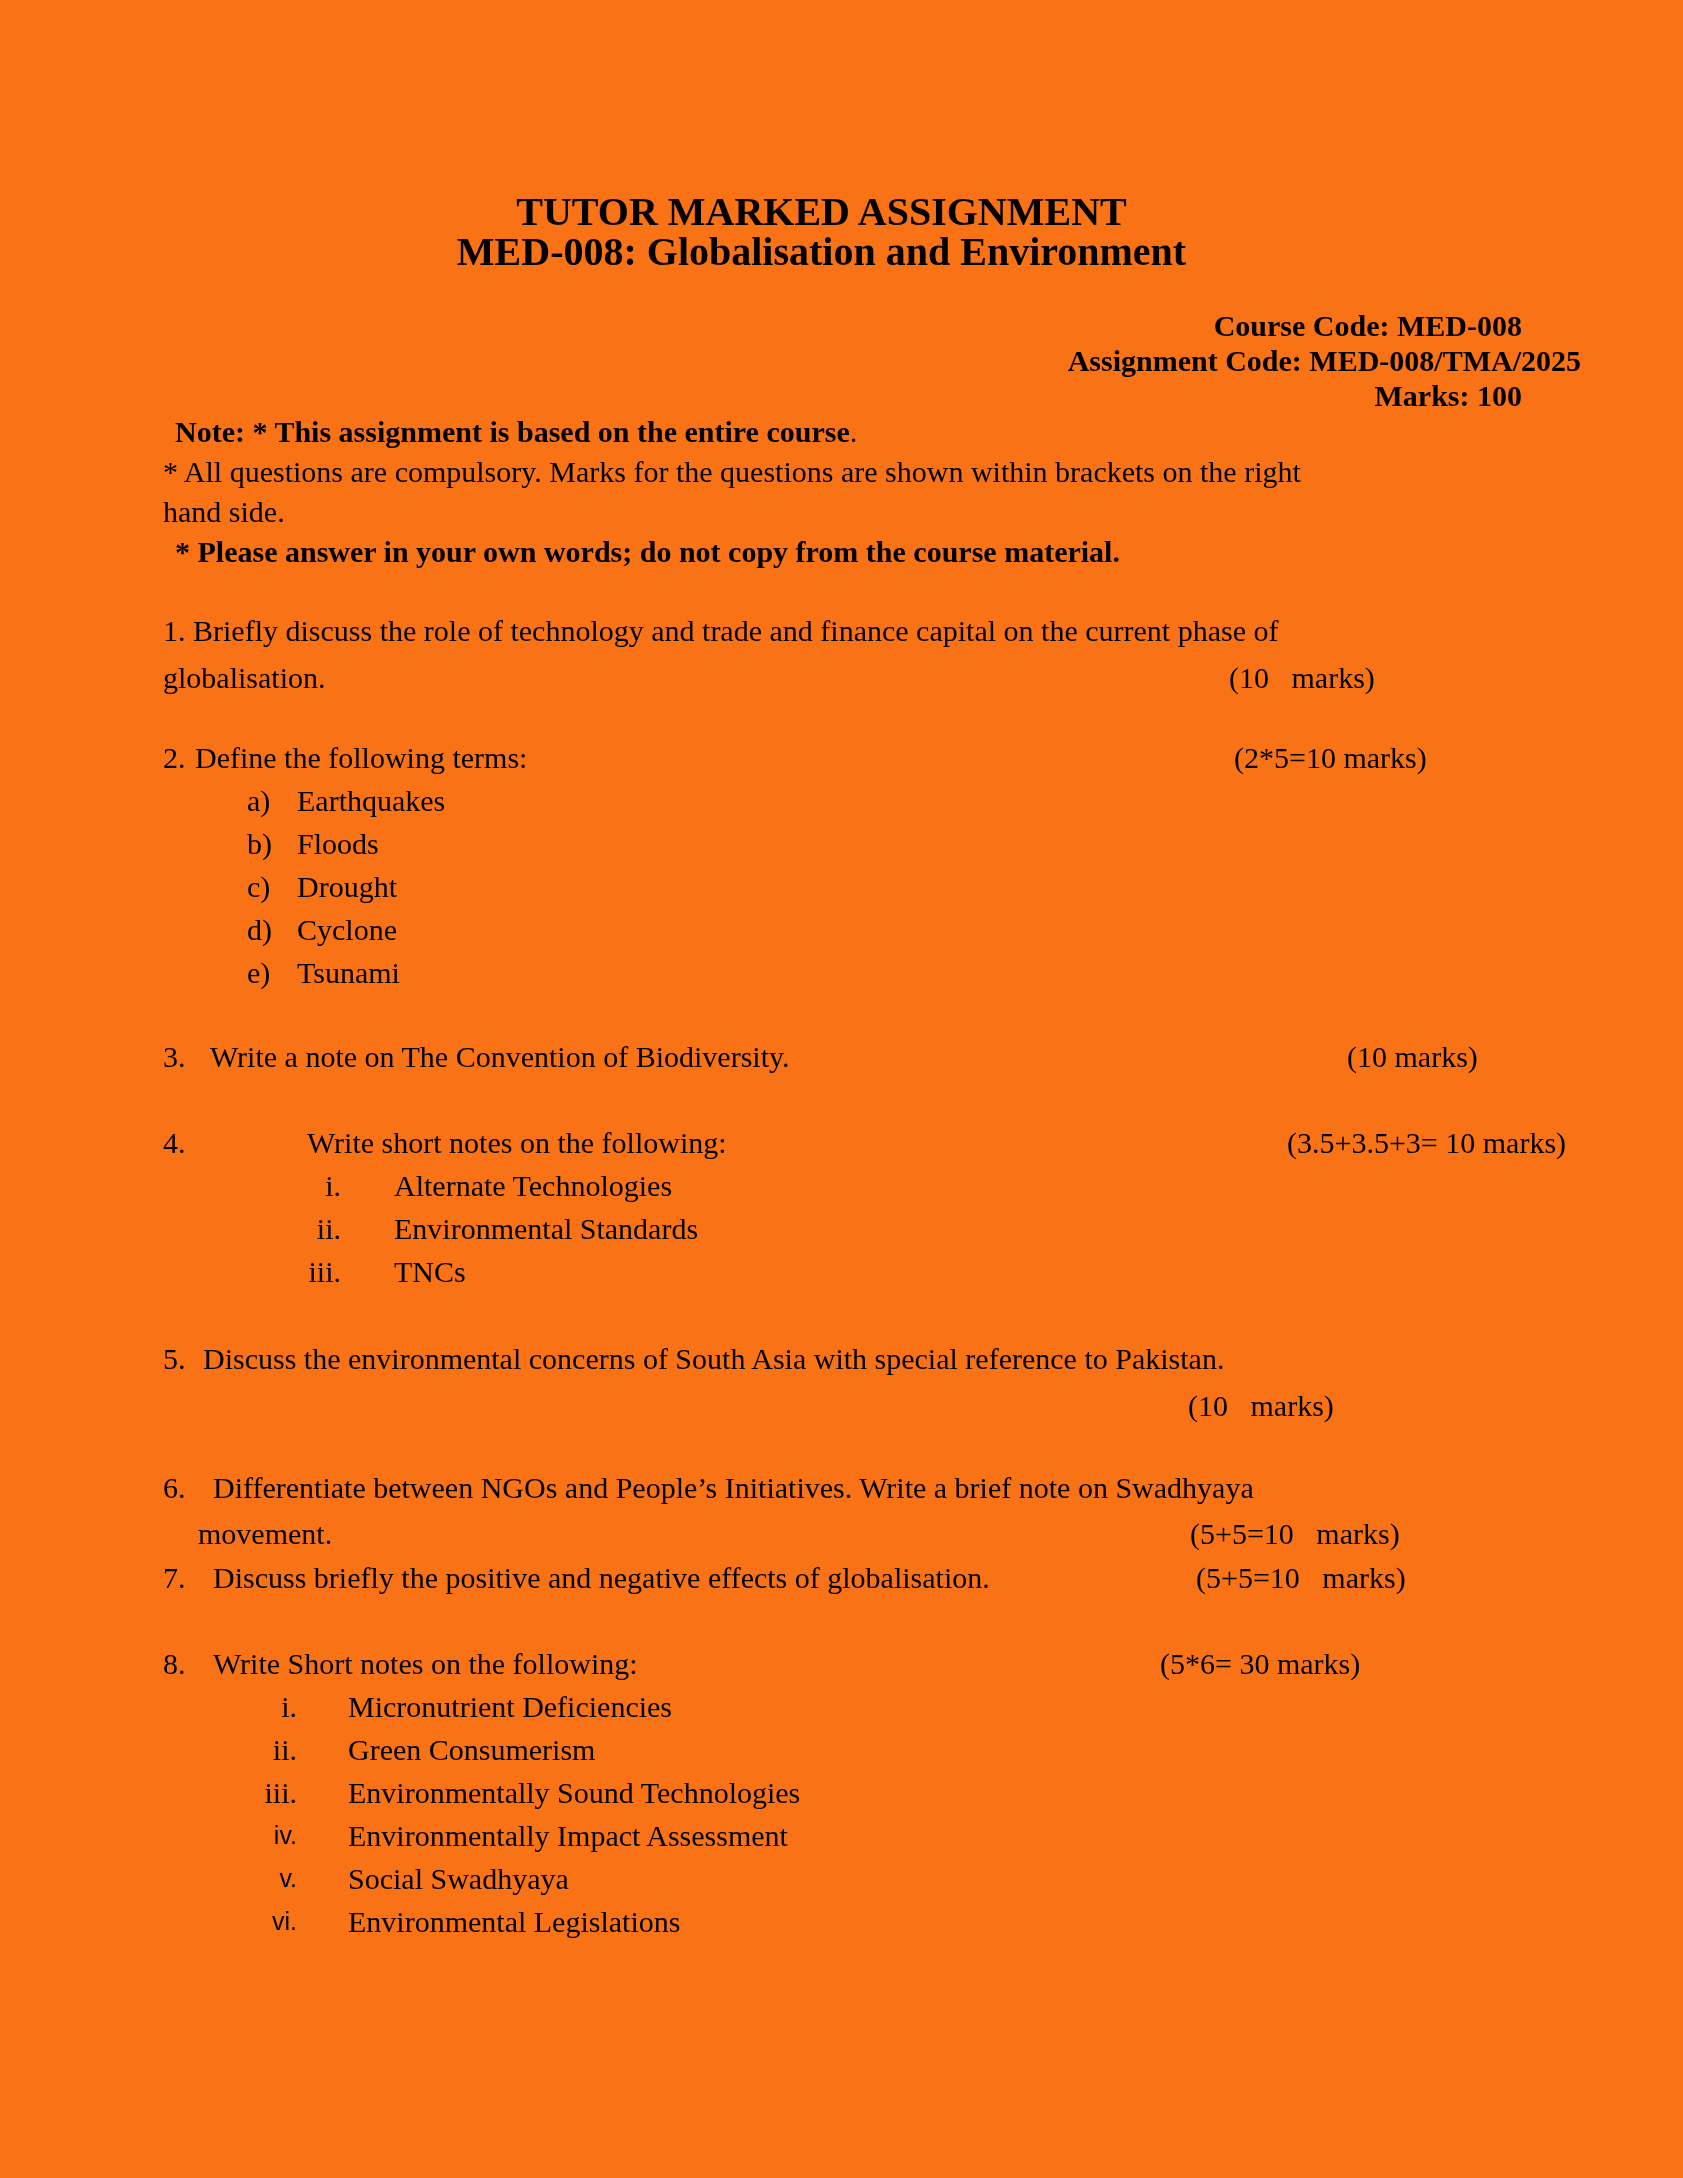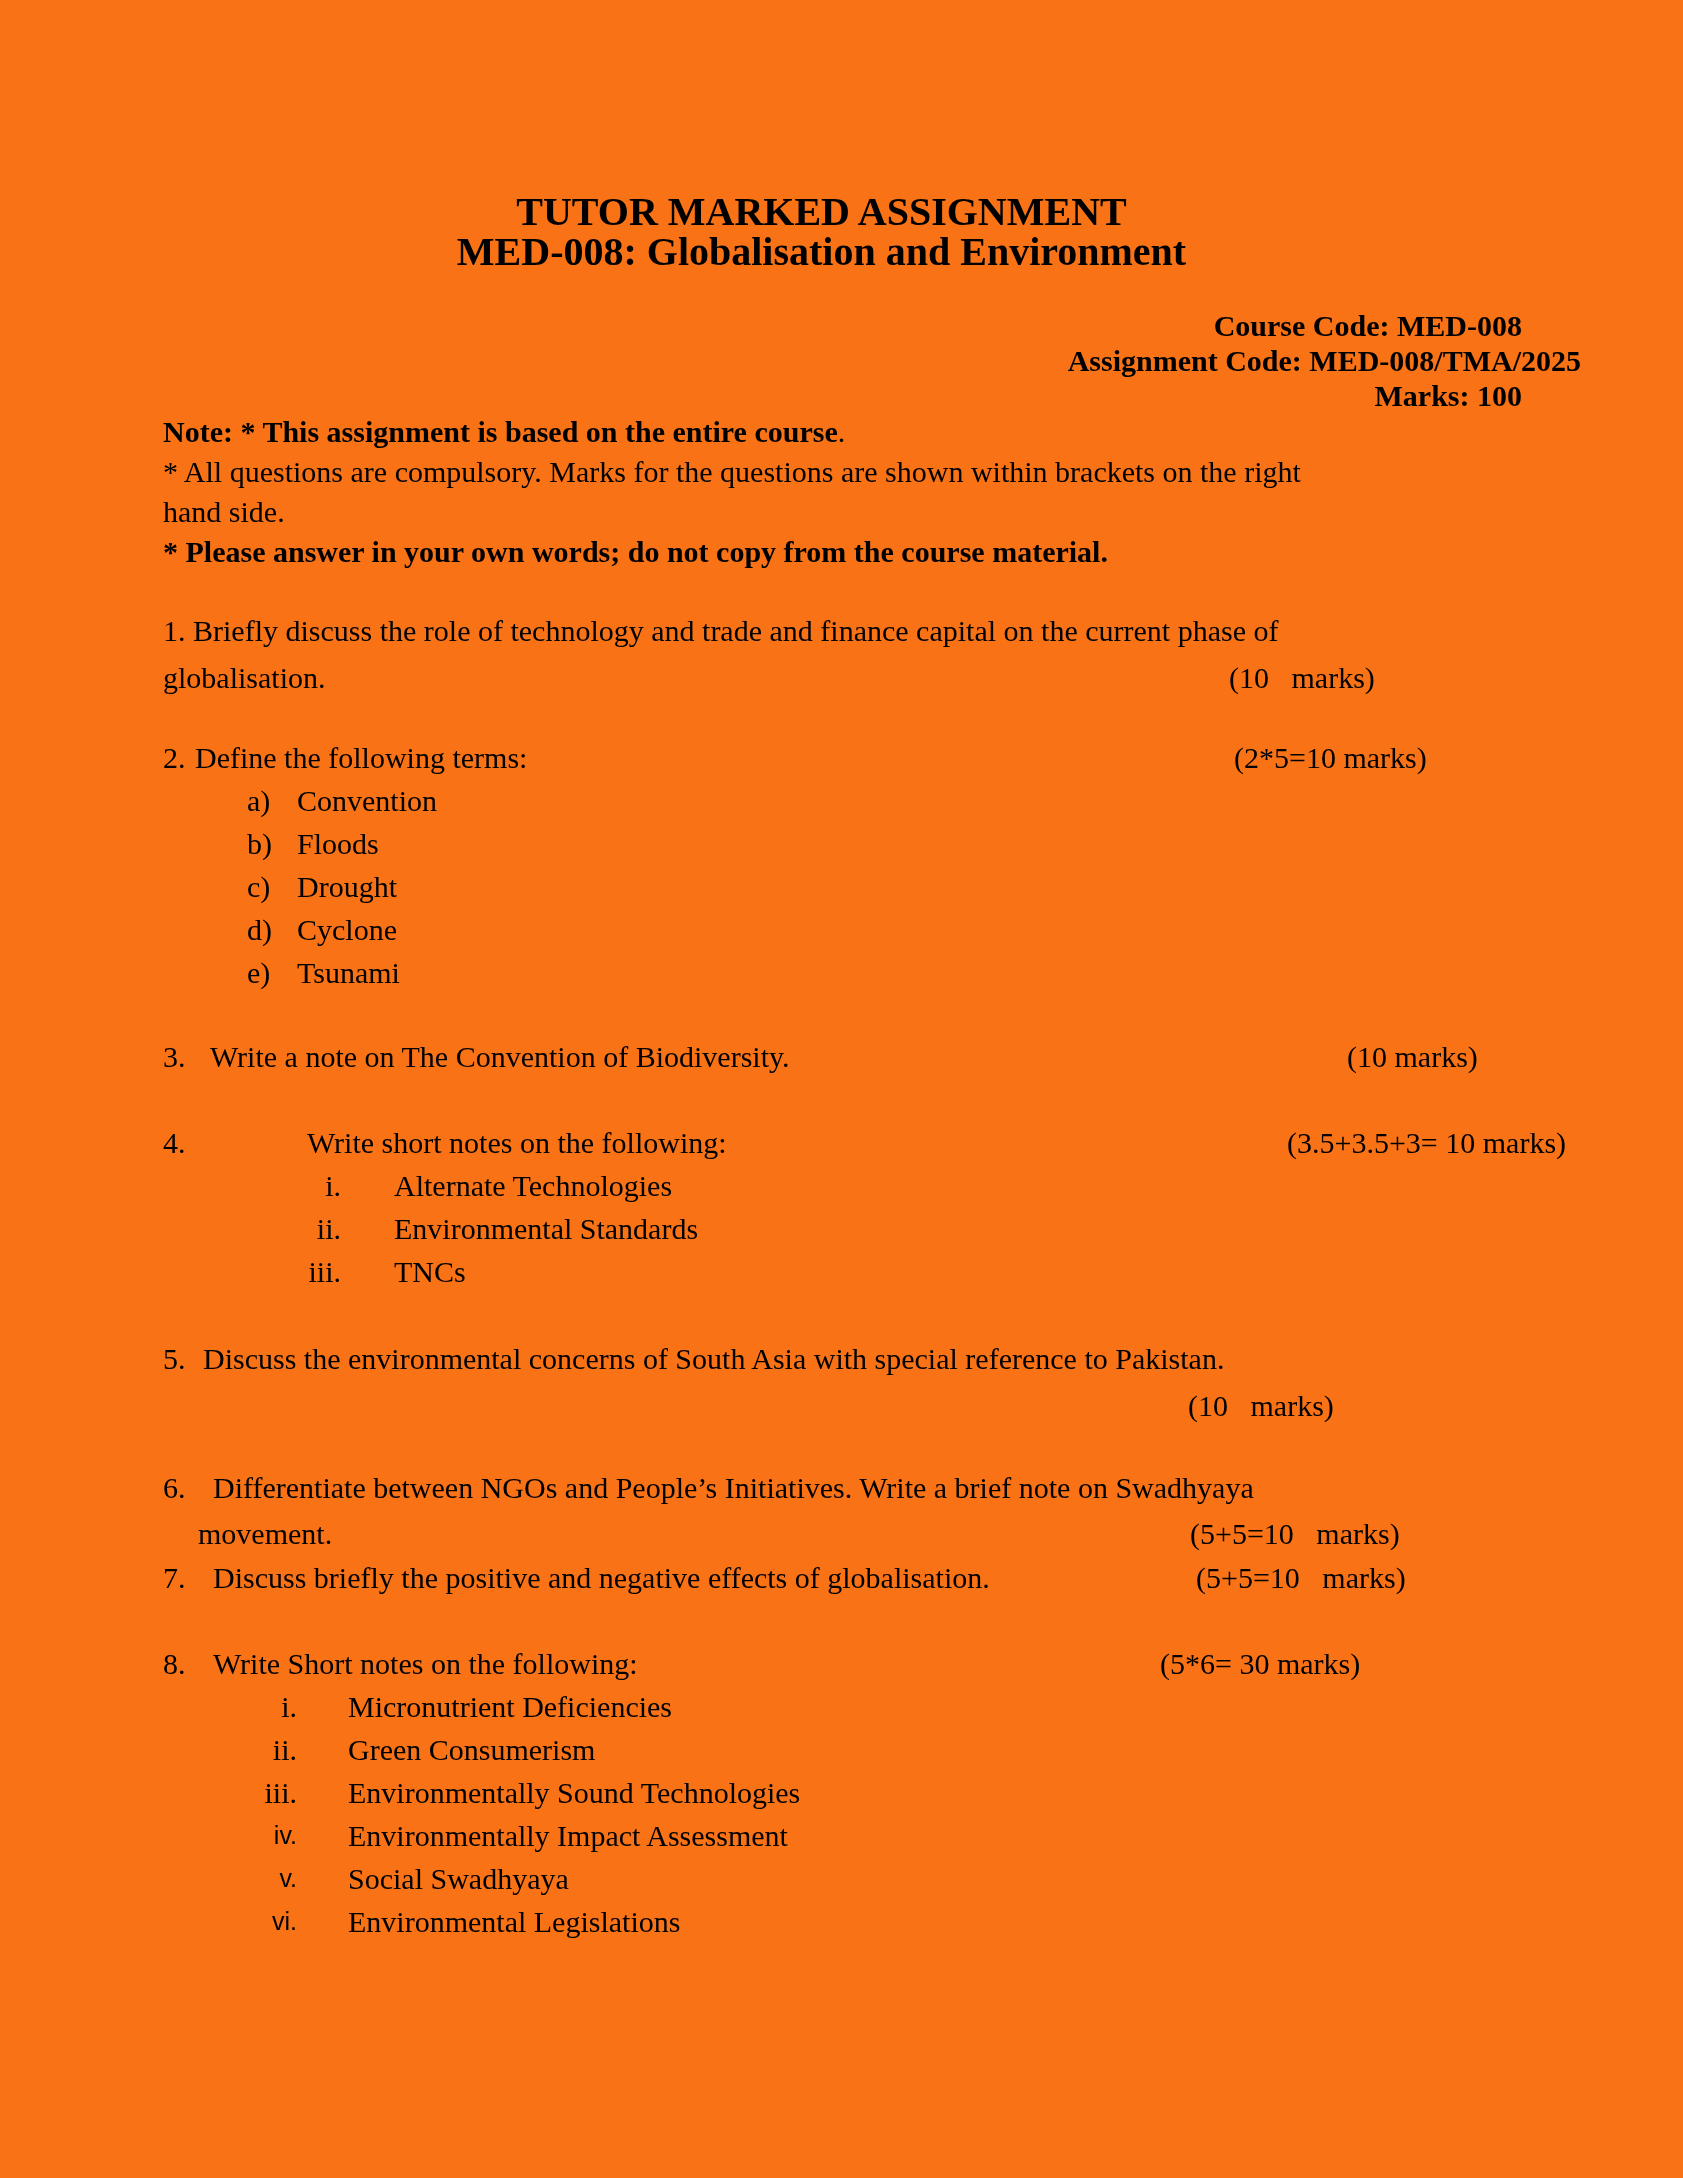--- a/index.html
+++ b/index.html
@@ -7,21 +7,21 @@
     position:relative;
     width:1683px;height:2178px;
     margin:0 auto;
     background:#f97316;
     font-family:"Liberation Serif","DejaVu Serif",serif;
     font-size:30px;
     color:#000;
     overflow:hidden;
   }
   .abs{position:absolute;}
-  .b{font-weight:bold;}
+  .b{font-weight:bold;margin-left:12px;}
 
   .title-block{
     left:0;right:40px;top:192px;
     text-align:center;
     font-weight:bold;
     font-size:40px;
     line-height:40px;
   }
 
   .header-block{
@@ -97,21 +97,21 @@
     </div>
   </div>
 
   <div class="abs qblock lh43" style="top:736px;">
     <div class="row" style="padding-left:32px;">
       <span class="num">2.</span>
       <span>Define the following terms:</span>
       <span class="marks" style="left:1071px;">(2*5=10 marks)</span>
     </div>
     <div class="q2-items">
-      <div class="row"><span class="marker">a)</span><span>Convention</span></div>
+      <div class="row"><span class="marker">a)</span><span>Earthquakes</span></div>
       <div class="row"><span class="marker">b)</span><span>Floods</span></div>
       <div class="row"><span class="marker">c)</span><span>Drought</span></div>
       <div class="row"><span class="marker">d)</span><span>Cyclone</span></div>
       <div class="row"><span class="marker">e)</span><span>Tsunami</span></div>
     </div>
   </div>
 
   <div class="abs qblock lh43" style="top:1035px;">
     <div class="row" style="padding-left:47px;">
       <span class="num">3.</span>

